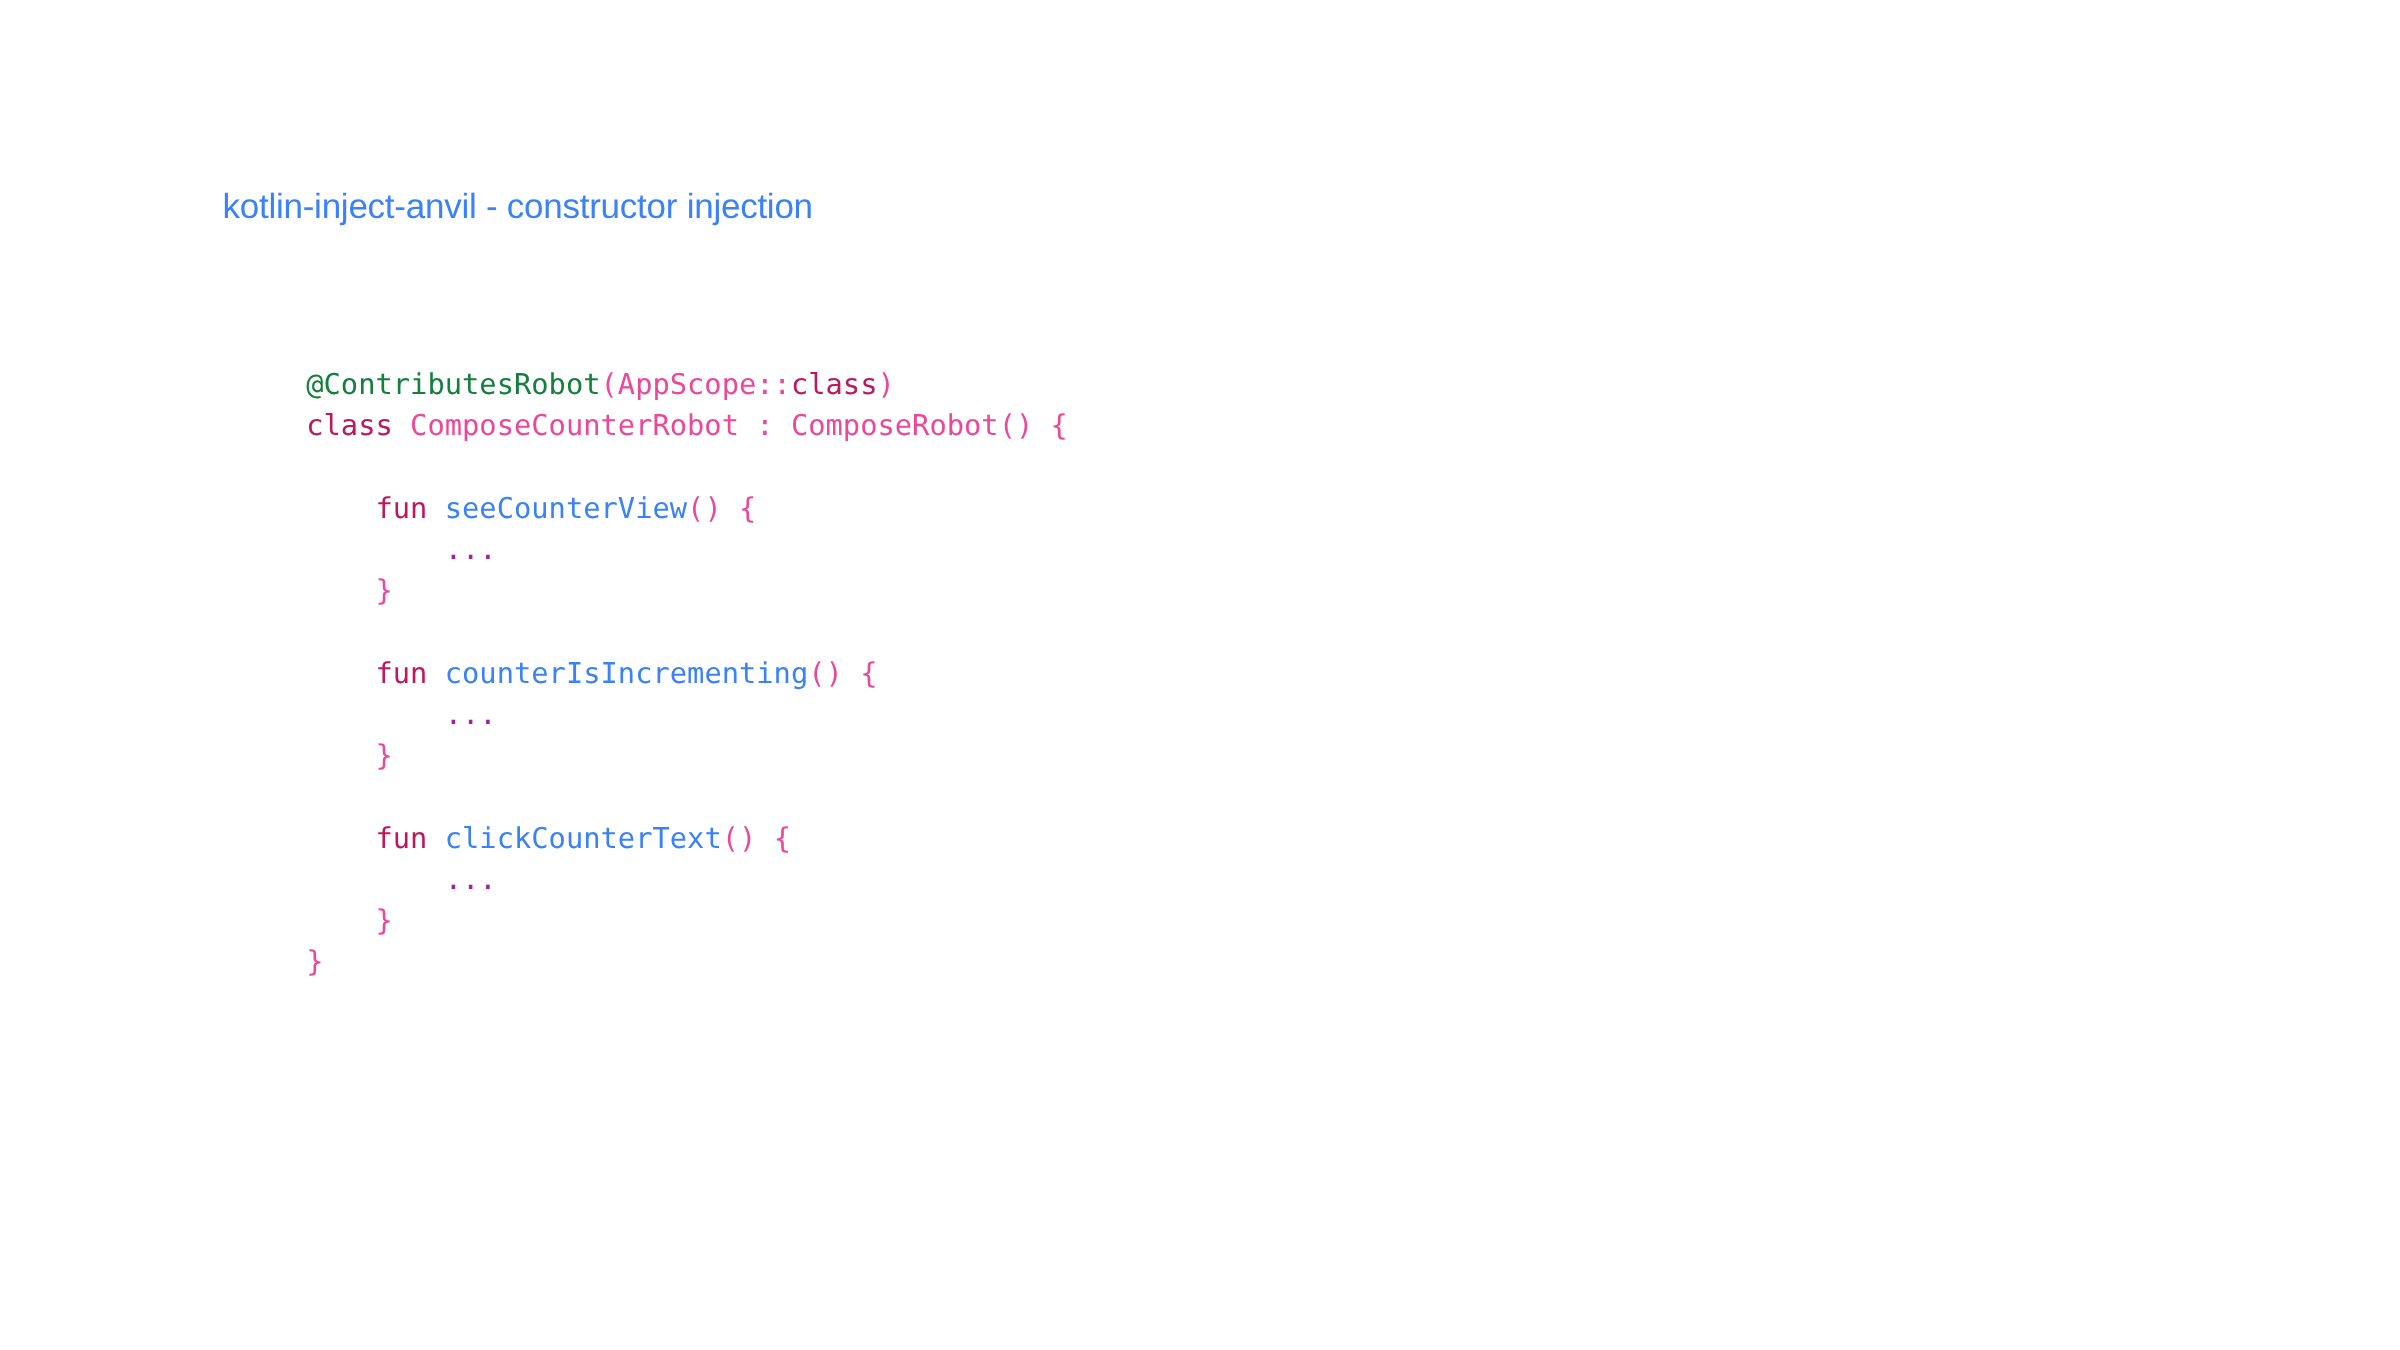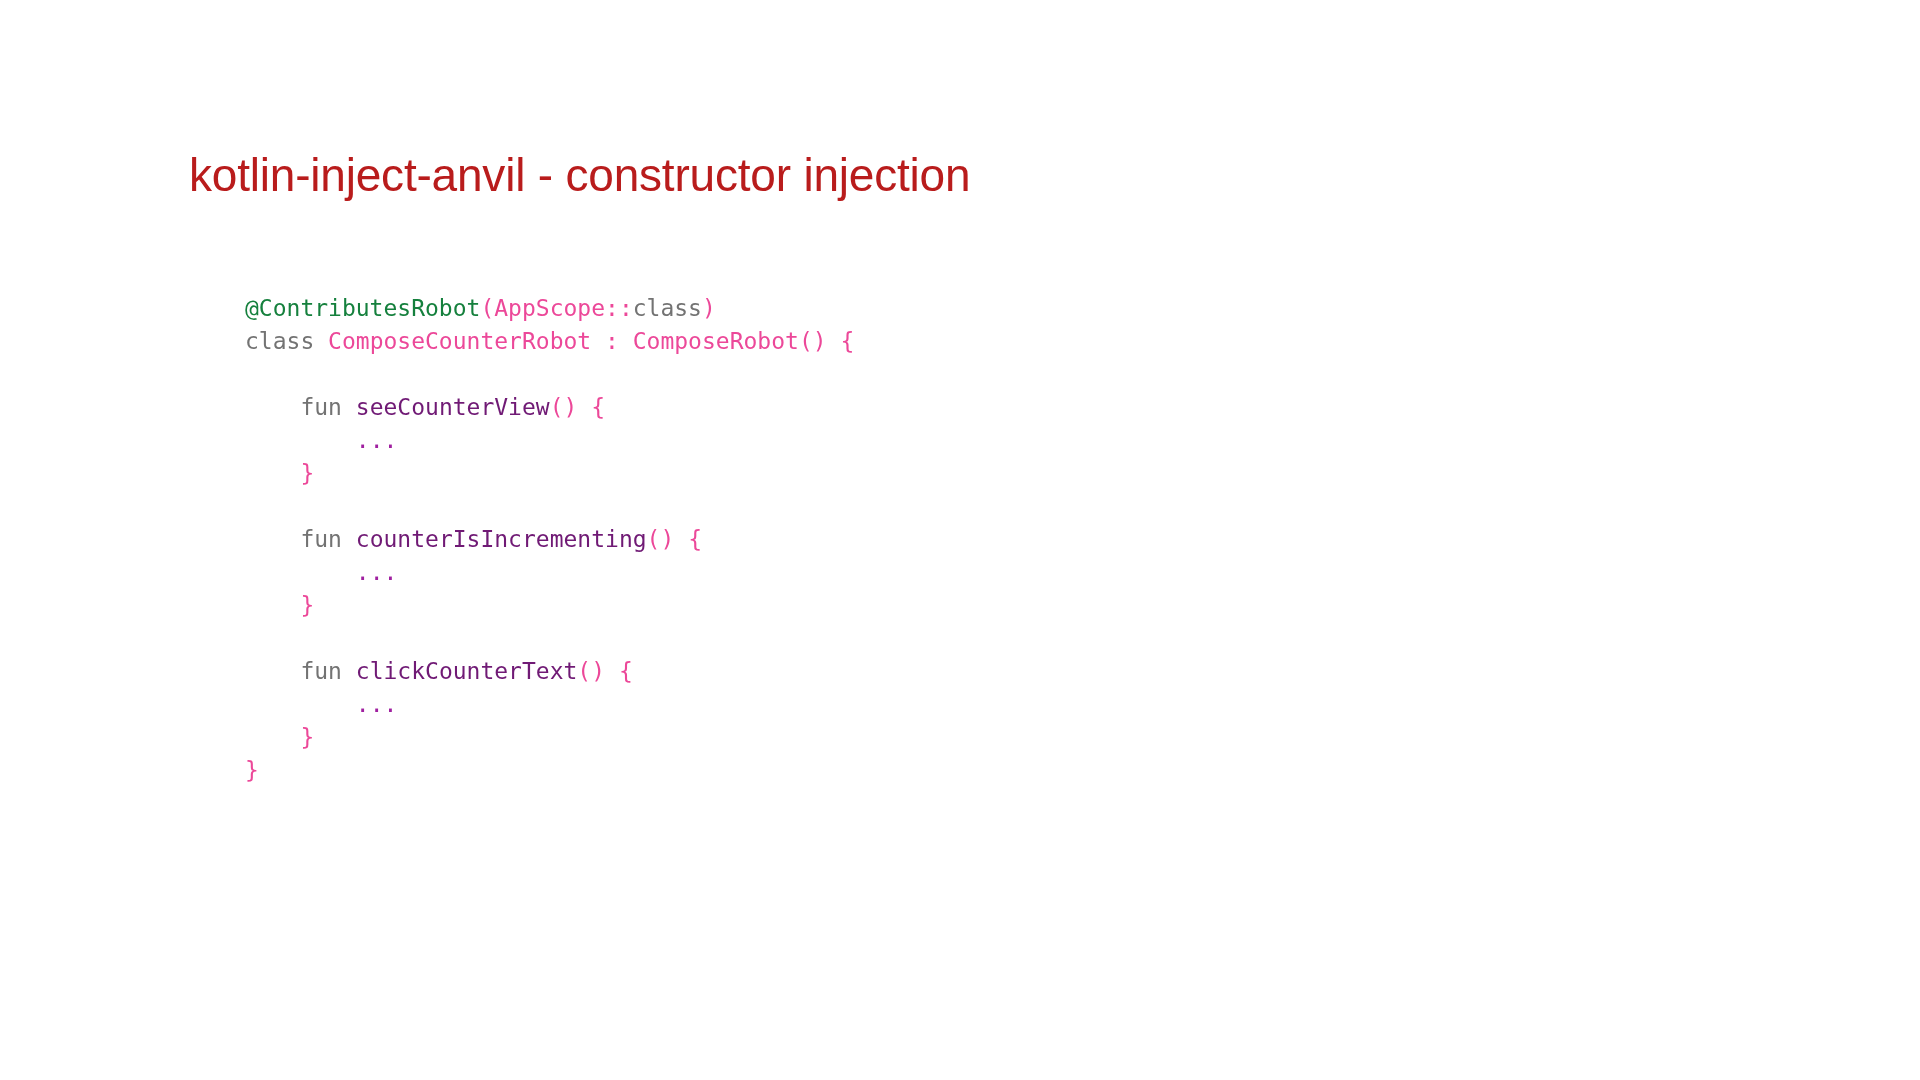--- a/index.html
+++ b/index.html
@@ -16,26 +16,26 @@
   }
 
   .slide {
     position: absolute;
     inset: 0;
     background: #ffffff;
   }
 
   .slide-title {
     position: absolute;
-    left: 189px;
+    left: 178px;
     top: 148px;
     font-family: "Liberation Sans", sans-serif;
-    font-size: 46px;
+    font-size: 28px;
     font-weight: 400;
-    color: #b91c1c;
+    color: #3b82f6;
     letter-spacing: -0.2px;
     white-space: pre;
     line-height: 1.2;
   }
 
   .code-block {
     position: absolute;
     left: 245px;
     top: 292px;
     font-family: "DejaVu Sans Mono", monospace;
@@ -45,22 +45,22 @@
     color: #111111;
   }
 
   .code-line {
     white-space: pre;
     min-height: 33px;
   }
 
   .tok-plain      { color: #ec4899; }
   .tok-annotation { color: #15803d; }
-  .tok-keyword    { color: #737373; }
-  .tok-function   { color: #701a75; }
+  .tok-keyword    { color: #be185d; }
+  .tok-function   { color: #3b82f6; }
   .tok-ellipsis   { color: #A020A0; }
 </style>
 </head>
 <body style="background: rgb(255, 255, 255);">
 
 <div class="slide">
 
   <div class="slide-title">kotlin-inject-anvil - constructor injection</div>
 
   <div class="code-block" id="code-block"><div class="code-line"><span class="tok-annotation">@ContributesRobot</span><span class="tok-plain">(AppScope::</span><span class="tok-keyword">class</span><span class="tok-plain">)</span></div><div class="code-line"><span class="tok-keyword">class</span><span class="tok-plain"> ComposeCounterRobot : ComposeRobot() {</span></div><div class="code-line">&nbsp;</div><div class="code-line"><span class="tok-plain">    </span><span class="tok-keyword">fun</span><span class="tok-plain"> </span><span class="tok-function">seeCounterView</span><span class="tok-plain">() {</span></div><div class="code-line"><span class="tok-plain">        </span><span class="tok-ellipsis">...</span></div><div class="code-line"><span class="tok-plain">    }</span></div><div class="code-line">&nbsp;</div><div class="code-line"><span class="tok-plain">    </span><span class="tok-keyword">fun</span><span class="tok-plain"> </span><span class="tok-function">counterIsIncrementing</span><span class="tok-plain">() {</span></div><div class="code-line"><span class="tok-plain">        </span><span class="tok-ellipsis">...</span></div><div class="code-line"><span class="tok-plain">    }</span></div><div class="code-line">&nbsp;</div><div class="code-line"><span class="tok-plain">    </span><span class="tok-keyword">fun</span><span class="tok-plain"> </span><span class="tok-function">clickCounterText</span><span class="tok-plain">() {</span></div><div class="code-line"><span class="tok-plain">        </span><span class="tok-ellipsis">...</span></div><div class="code-line"><span class="tok-plain">    }</span></div><div class="code-line"><span class="tok-plain">}</span></div></div>

